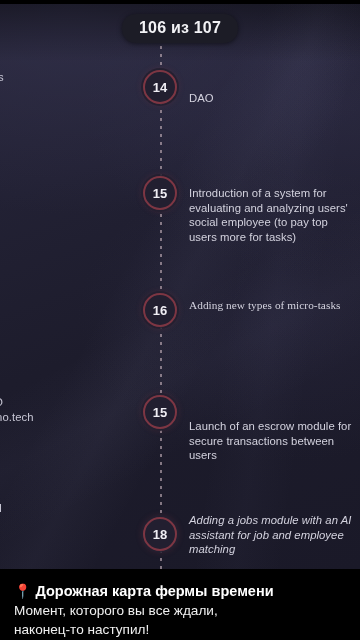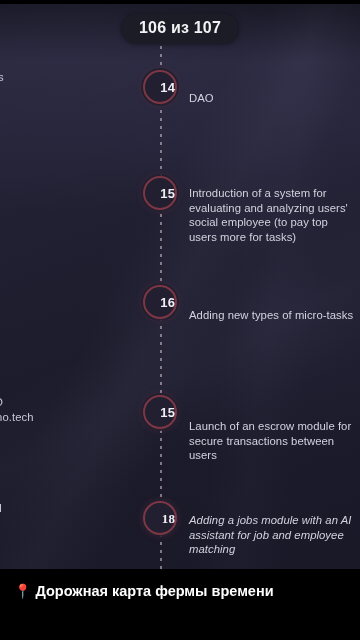--- a/index.html
+++ b/index.html
@@ -82,21 +82,21 @@
   .row { position:absolute; left:0; width:360px; z-index:3; }
 
   .node {
     position:absolute;
     left:143px;
     width:34px; height:34px;
     border-radius:50%;
     background:#221f30;
     border:2px solid #7d3643;
     box-shadow:0 0 0 2px rgba(34,31,48,.9), 0 0 7px rgba(125,54,67,.45);
-    display:flex; align-items:center; justify-content:flex-end;
+    display:flex; align-items:center; justify-content:center;
     z-index:5;
   }
   .node span {
     color:#f0eef4;
     font-size:13px;
     font-weight:bold;
     line-height:1;
     letter-spacing:.1px;
   }
 
@@ -172,49 +172,51 @@
       <div class="txt-left" style="top:0;">ing mechanism.</div>
       <div class="node" style="top:0;">
         <span>15</span>
       </div>
       <div class="txt-right" style="top:-2px;">Introduction of a system for evaluating and analyzing users' social employee (to pay top users more for tasks)</div>
     </div>
 
     <div class="row" style="top:281px;">
       <div class="txt-left" style="top:0;">ew currencies
 ayments</div>
-      <div class="node" style="top:0;">
+      <div class="node" style="top:8px;">
         <span>16</span>
       </div>
-      <div class="txt-right" style="top:11px;">Adding new types of micro-tasks</div>
+      <div class="txt-right" style="top:1px;font-family:Liberation Serif, serif;">Adding new types of micro-tasks</div>
     </div>
 
     <div class="row" style="top:391px;">
       <div class="txt-left" style="top:0;">tion of SECOND
 o existing Chrono.tech
 m products</div>
       <div class="node" style="top:0;">
         <span>15</span>
       </div>
       <div class="txt-right" style="top:12px;">Launch of an escrow module for secure transactions between users</div>
     </div>
 
     <div class="row" style="top:497px;">
       <div class="txt-left" style="top:0;">on of an internal
  for SECOND
 d listing</div>
-      <div class="node" style="top:0;font-family:Liberation Serif, serif;">
+      <div class="node" style="top:16px;">
         <span>18</span>
       </div>
       <div class="txt-right" style="top:0;font-style:italic;">Adding a jobs module with an AI assistant for job and employee matching</div>
     </div>
   </div>
 
   <div class="counter-pill">106 из 107</div>
 
   <div class="caption">
     <div class="cap-title">
       <span class="cap-pin">📍</span>
       <span>Дорожная карта фермы времени</span>
     </div>
+    <div class="cap-body">Момент, которого вы все ждали,
+наконец-то наступил!</div>
   </div>
 
 </div>
 
 </body></html>

